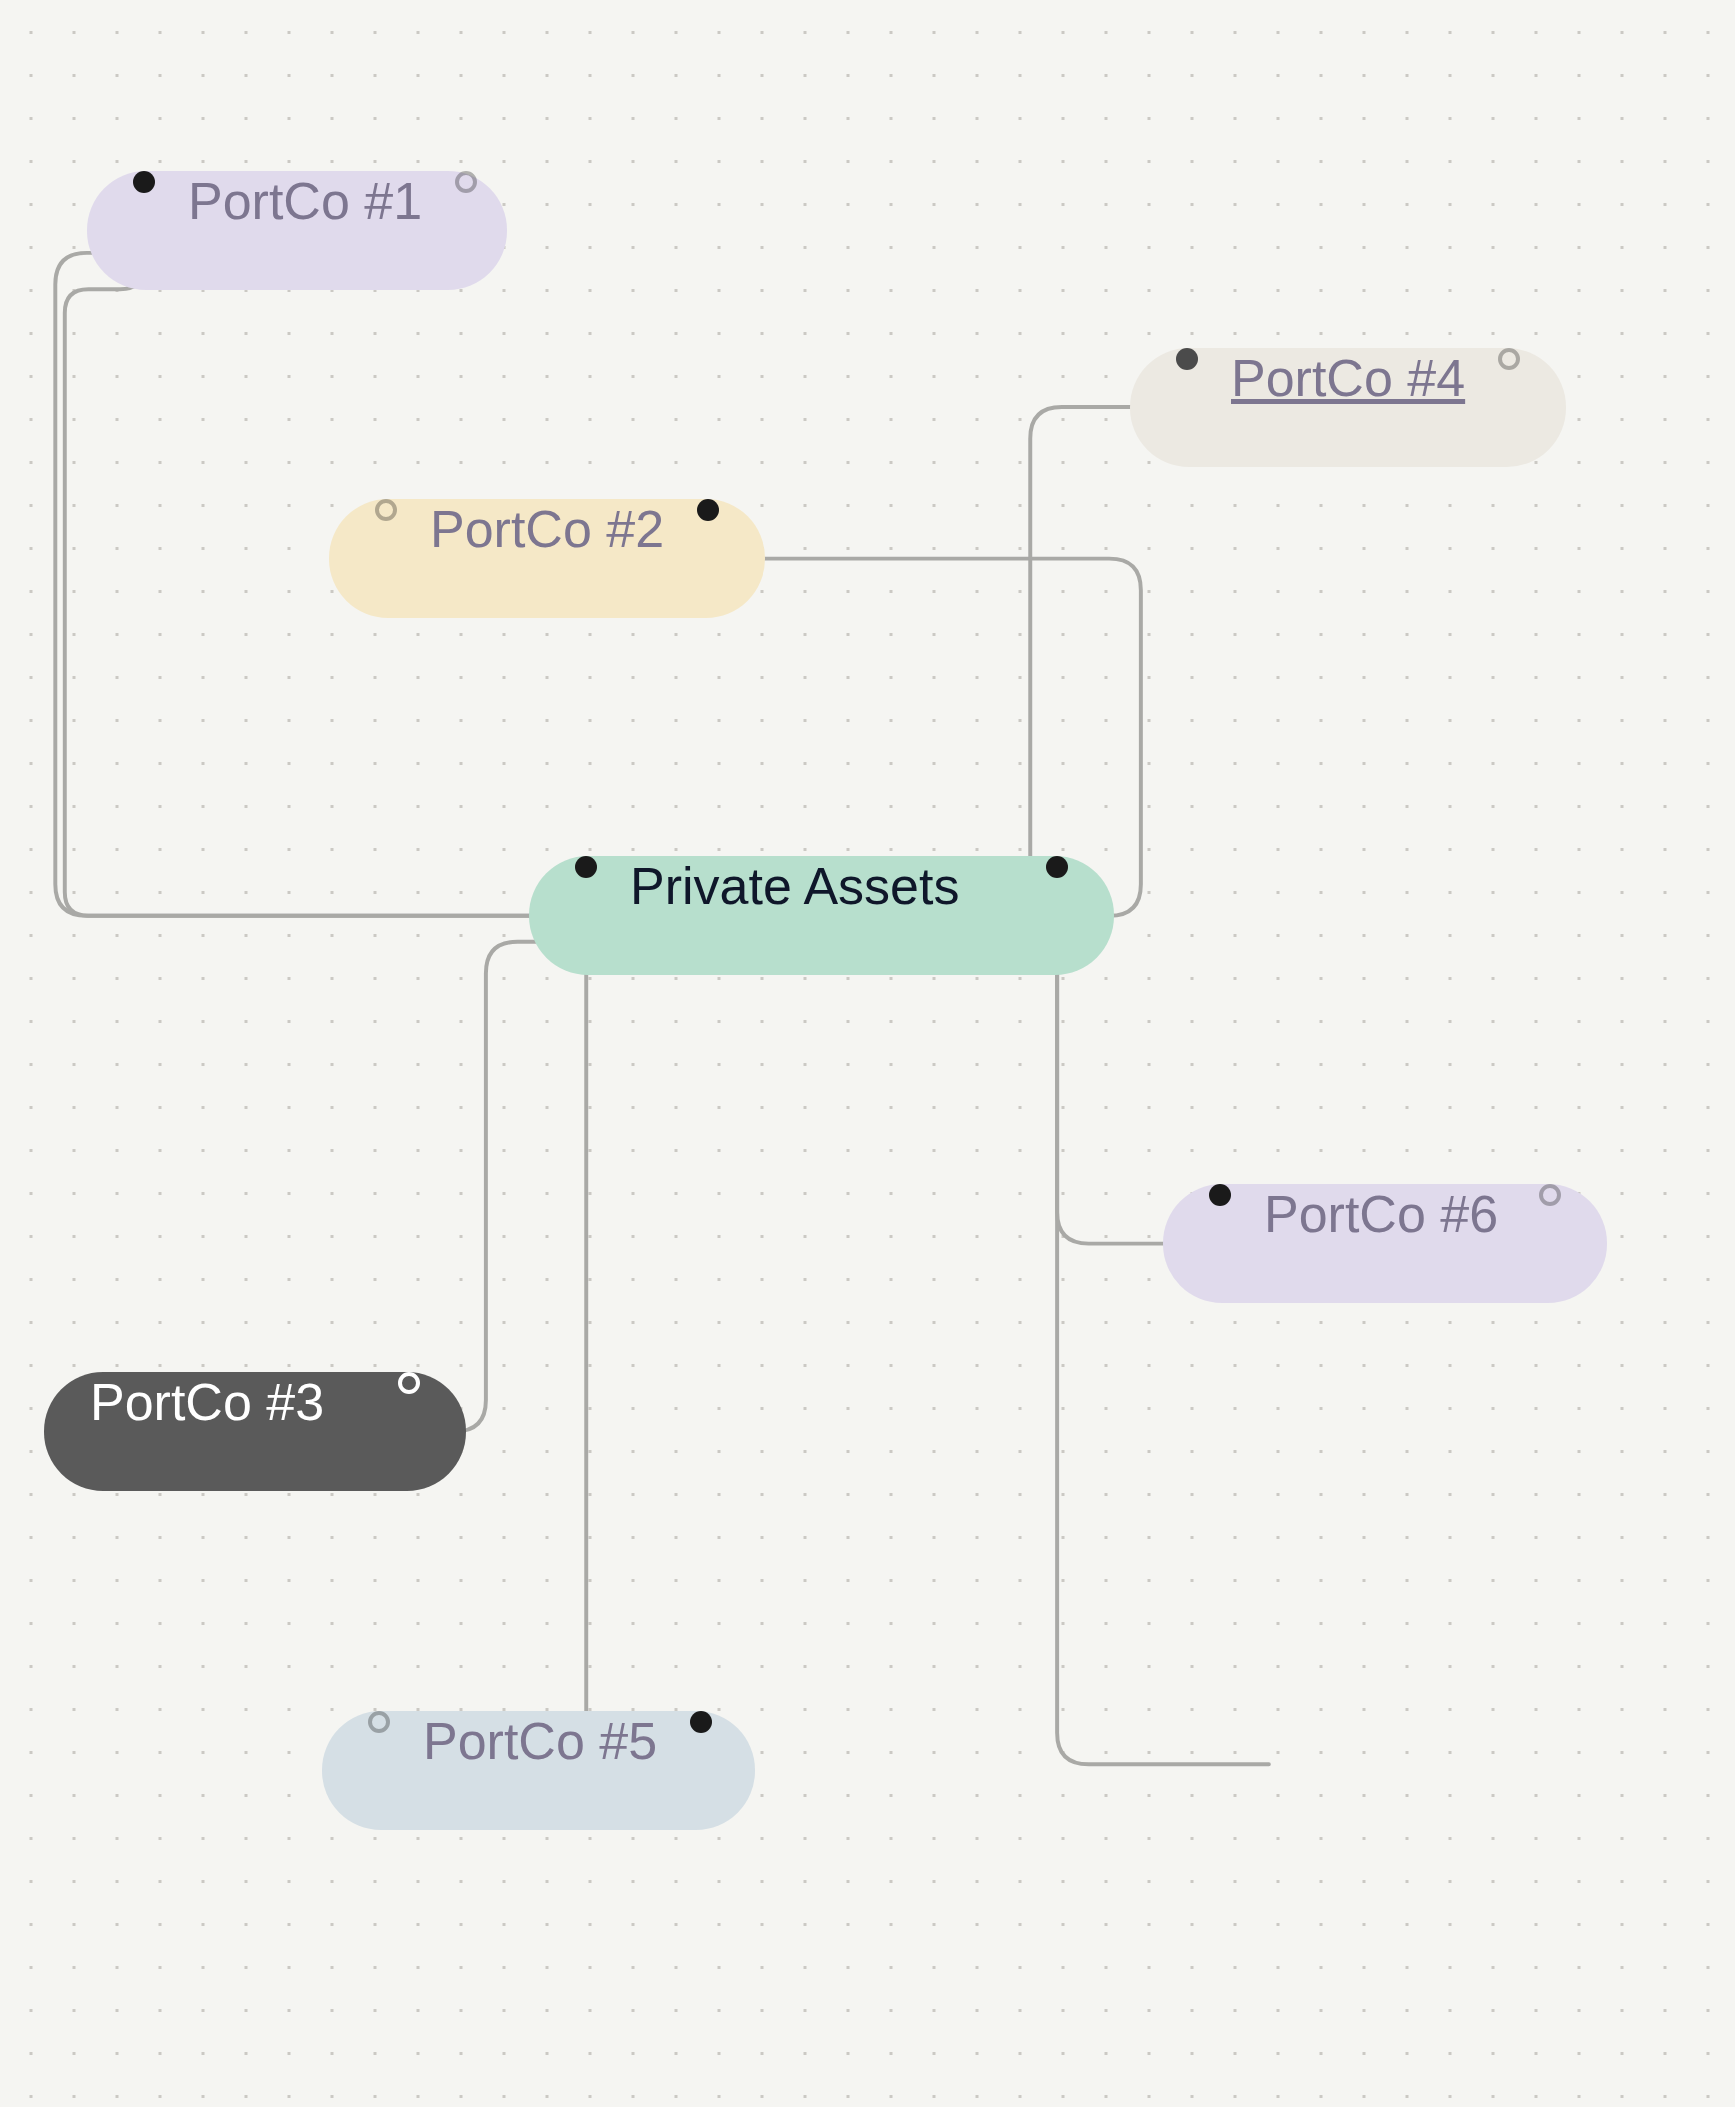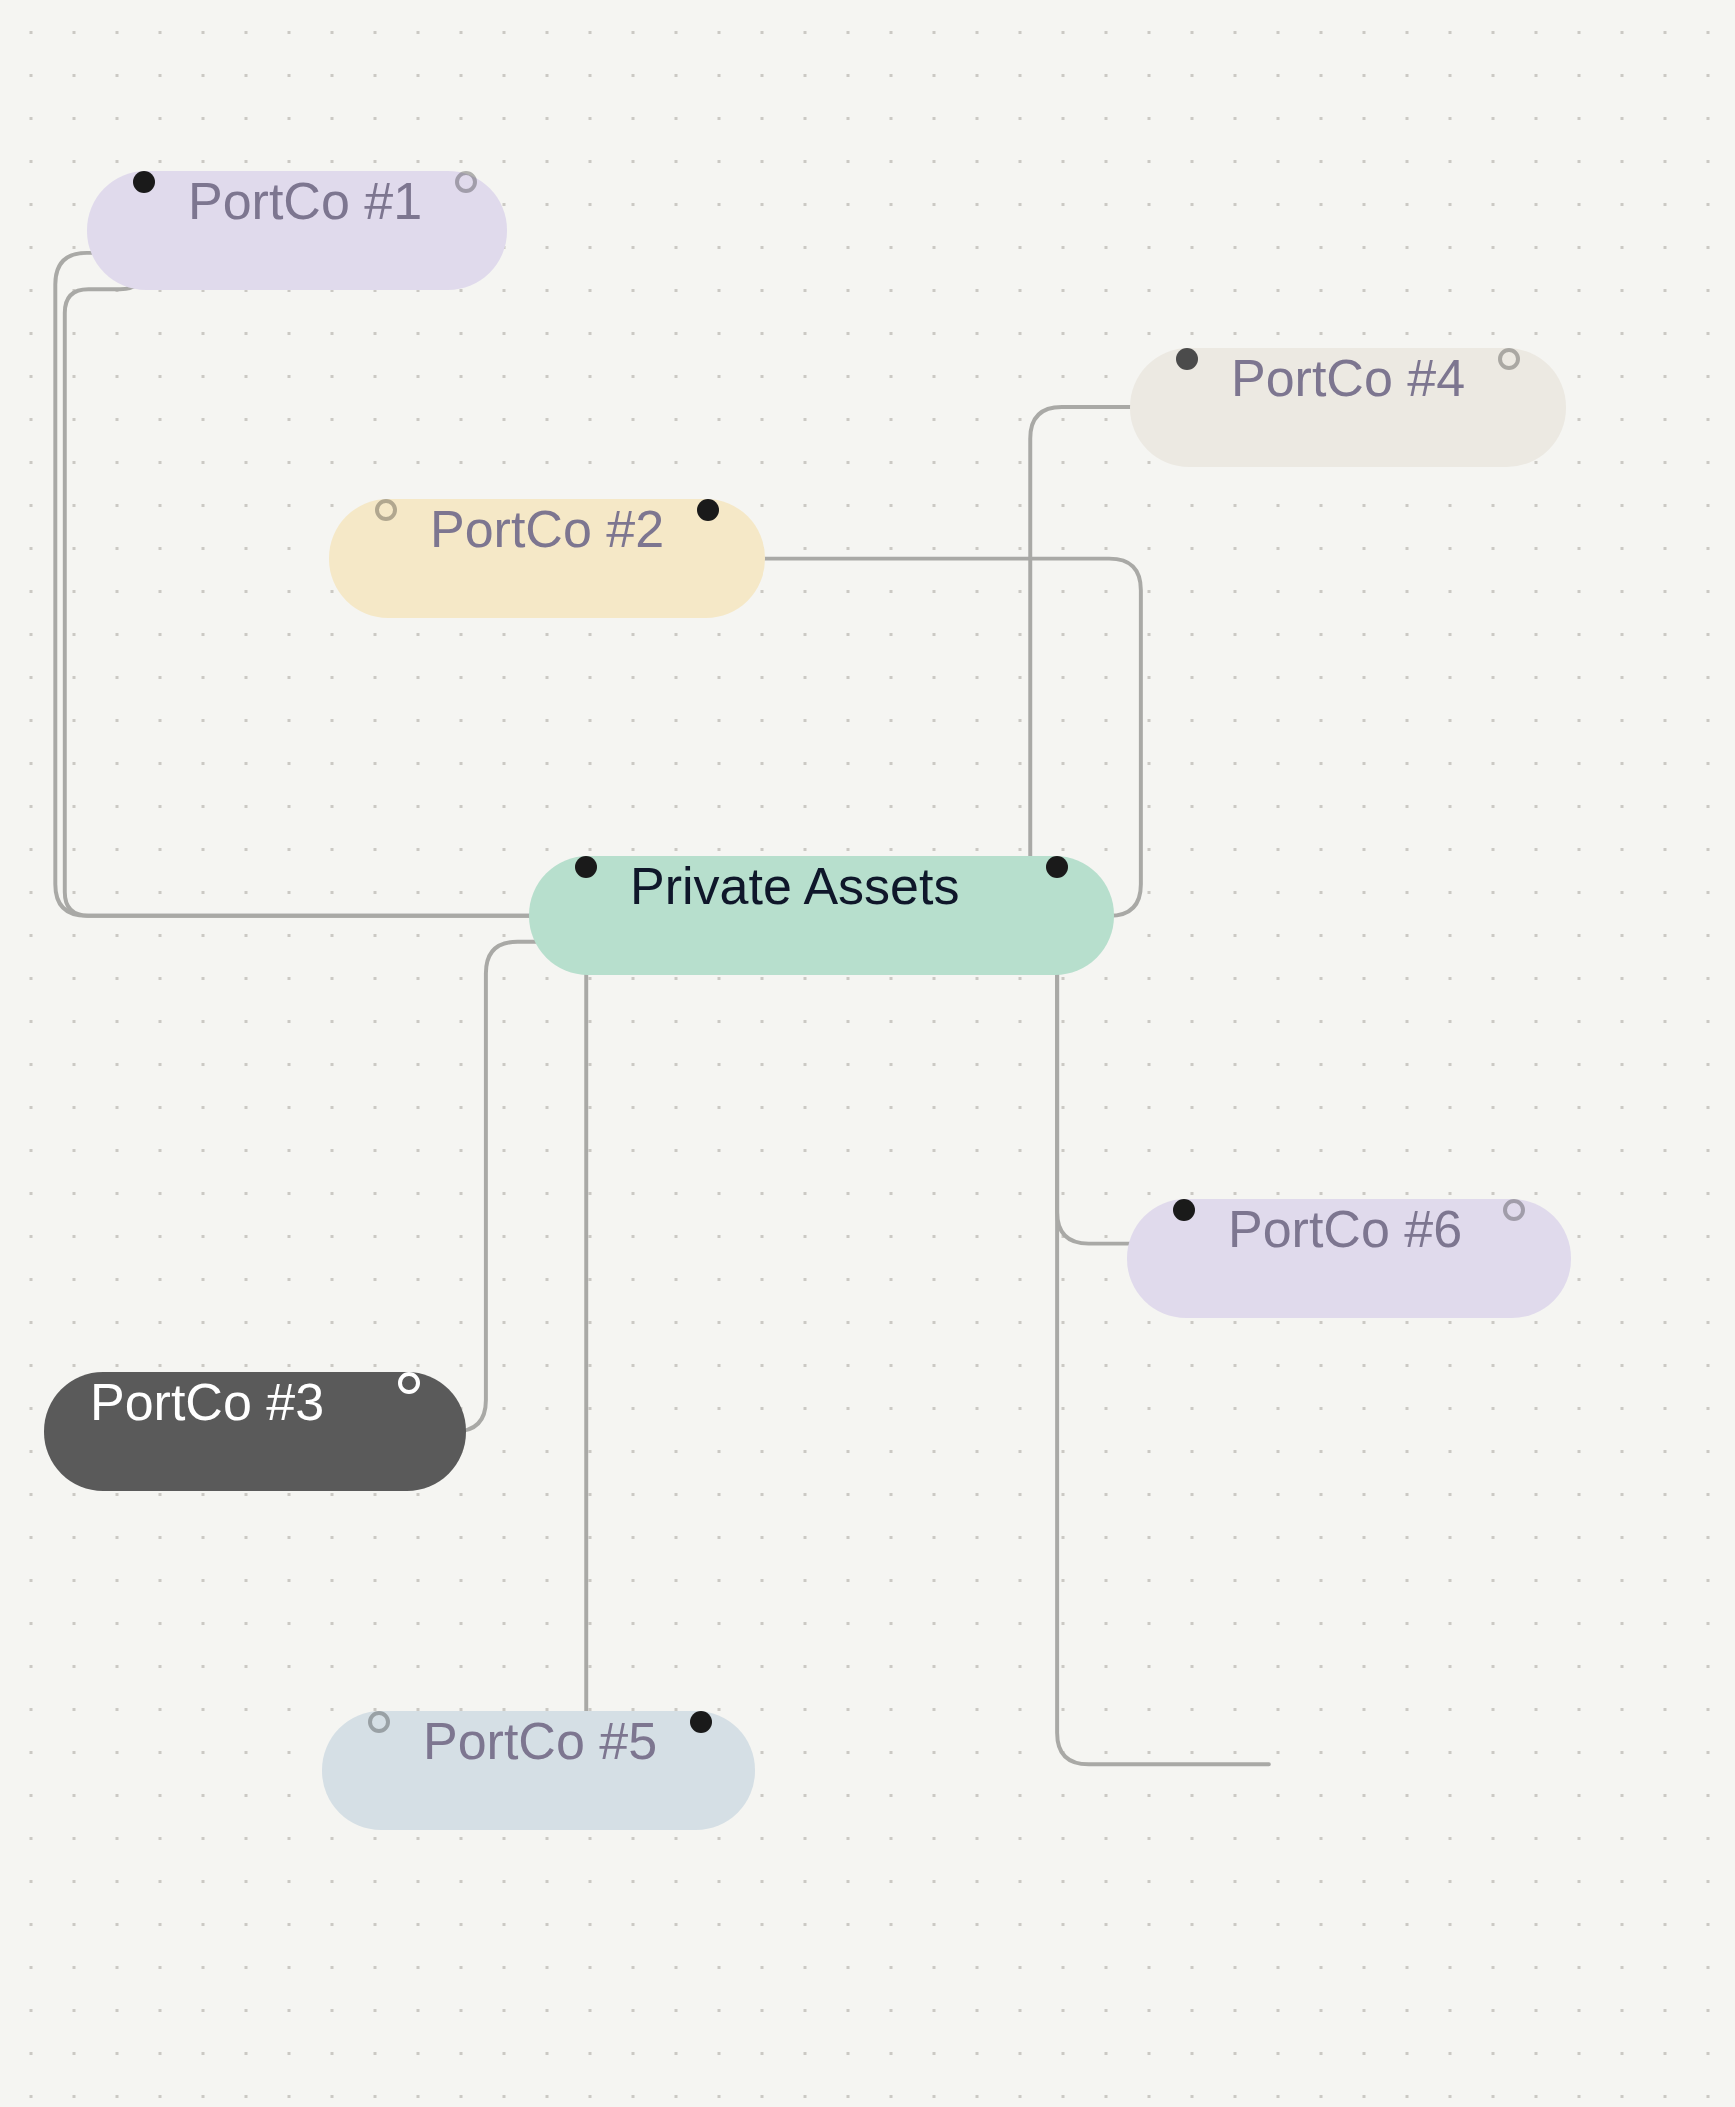--- a/index.html
+++ b/index.html
@@ -134,37 +134,37 @@
     <span class="gap"></span>
     <span class="port filled" style="margin-left:auto"></span>
   </div>
 
   <div class="node c-dark" style="left:44px; top:1372px; width:422px;">
     <span class="label">PortCo #3</span>
     <span class="gap"></span>
     <span class="port hollow" style="margin-left:auto"></span>
   </div>
 
-  <div class="node c-stone" style="left:1130px; top:348px; width:436px;">
+  <div class="node c-stone" style="left:1130px; top:348px; width:436px;text-decoration:underline;">
     <span class="port filled"></span>
     <span class="gap"></span>
     <span class="label">PortCo #4</span>
     <span class="gap"></span>
     <span class="port hollow" style="margin-left:auto"></span>
   </div>
 
   <div class="node c-blue" style="left:322px; top:1711px; width:433px;">
     <span class="port hollow"></span>
     <span class="gap"></span>
     <span class="label">PortCo #5</span>
     <span class="gap"></span>
     <span class="port filled" style="margin-left:auto"></span>
   </div>
 
-  <div class="node c-lilac" style="left:1127px; top:1184px; width:444px;margin-top:15px;">
+  <div class="node c-lilac" style="left:1163px; top:1184px; width:444px;">
     <span class="port filled"></span>
     <span class="gap"></span>
     <span class="label">PortCo #6</span>
     <span class="gap"></span>
     <span class="port hollow" style="margin-left:auto"></span>
   </div>
 
 
 </div>
 

